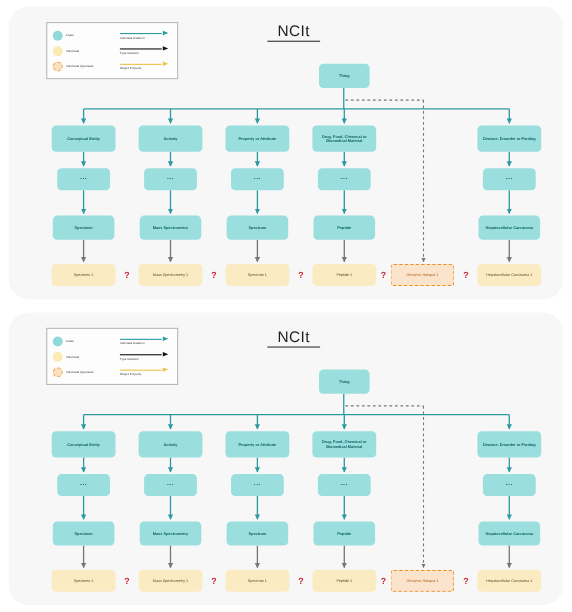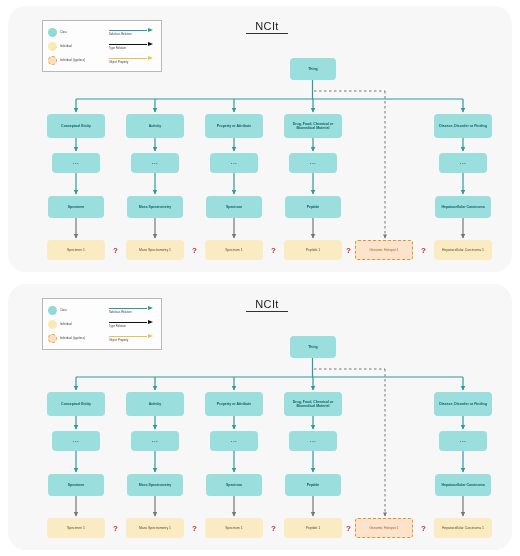--- a/index.html
+++ b/index.html
@@ -69,21 +69,21 @@
   .arrow-type .shaft { background: #111; }
   .arrow-object { color: #eec044; }
   .arrow-object .shaft { background: #eec044; }
 
   
   .title {
     position: absolute;
     left: 14px; right: 0;
     top: 14px;
     text-align: center;
-    font-size: 11px;
+    font-size: 14px;
     color: #1d1d1d;
     letter-spacing: .4px;
   }
   .title span {
     border-bottom: 1.3px solid #333;
     padding: 0 9px 1px 9px;
   }
 
   
   .canvas { position: absolute; inset: 0; }

